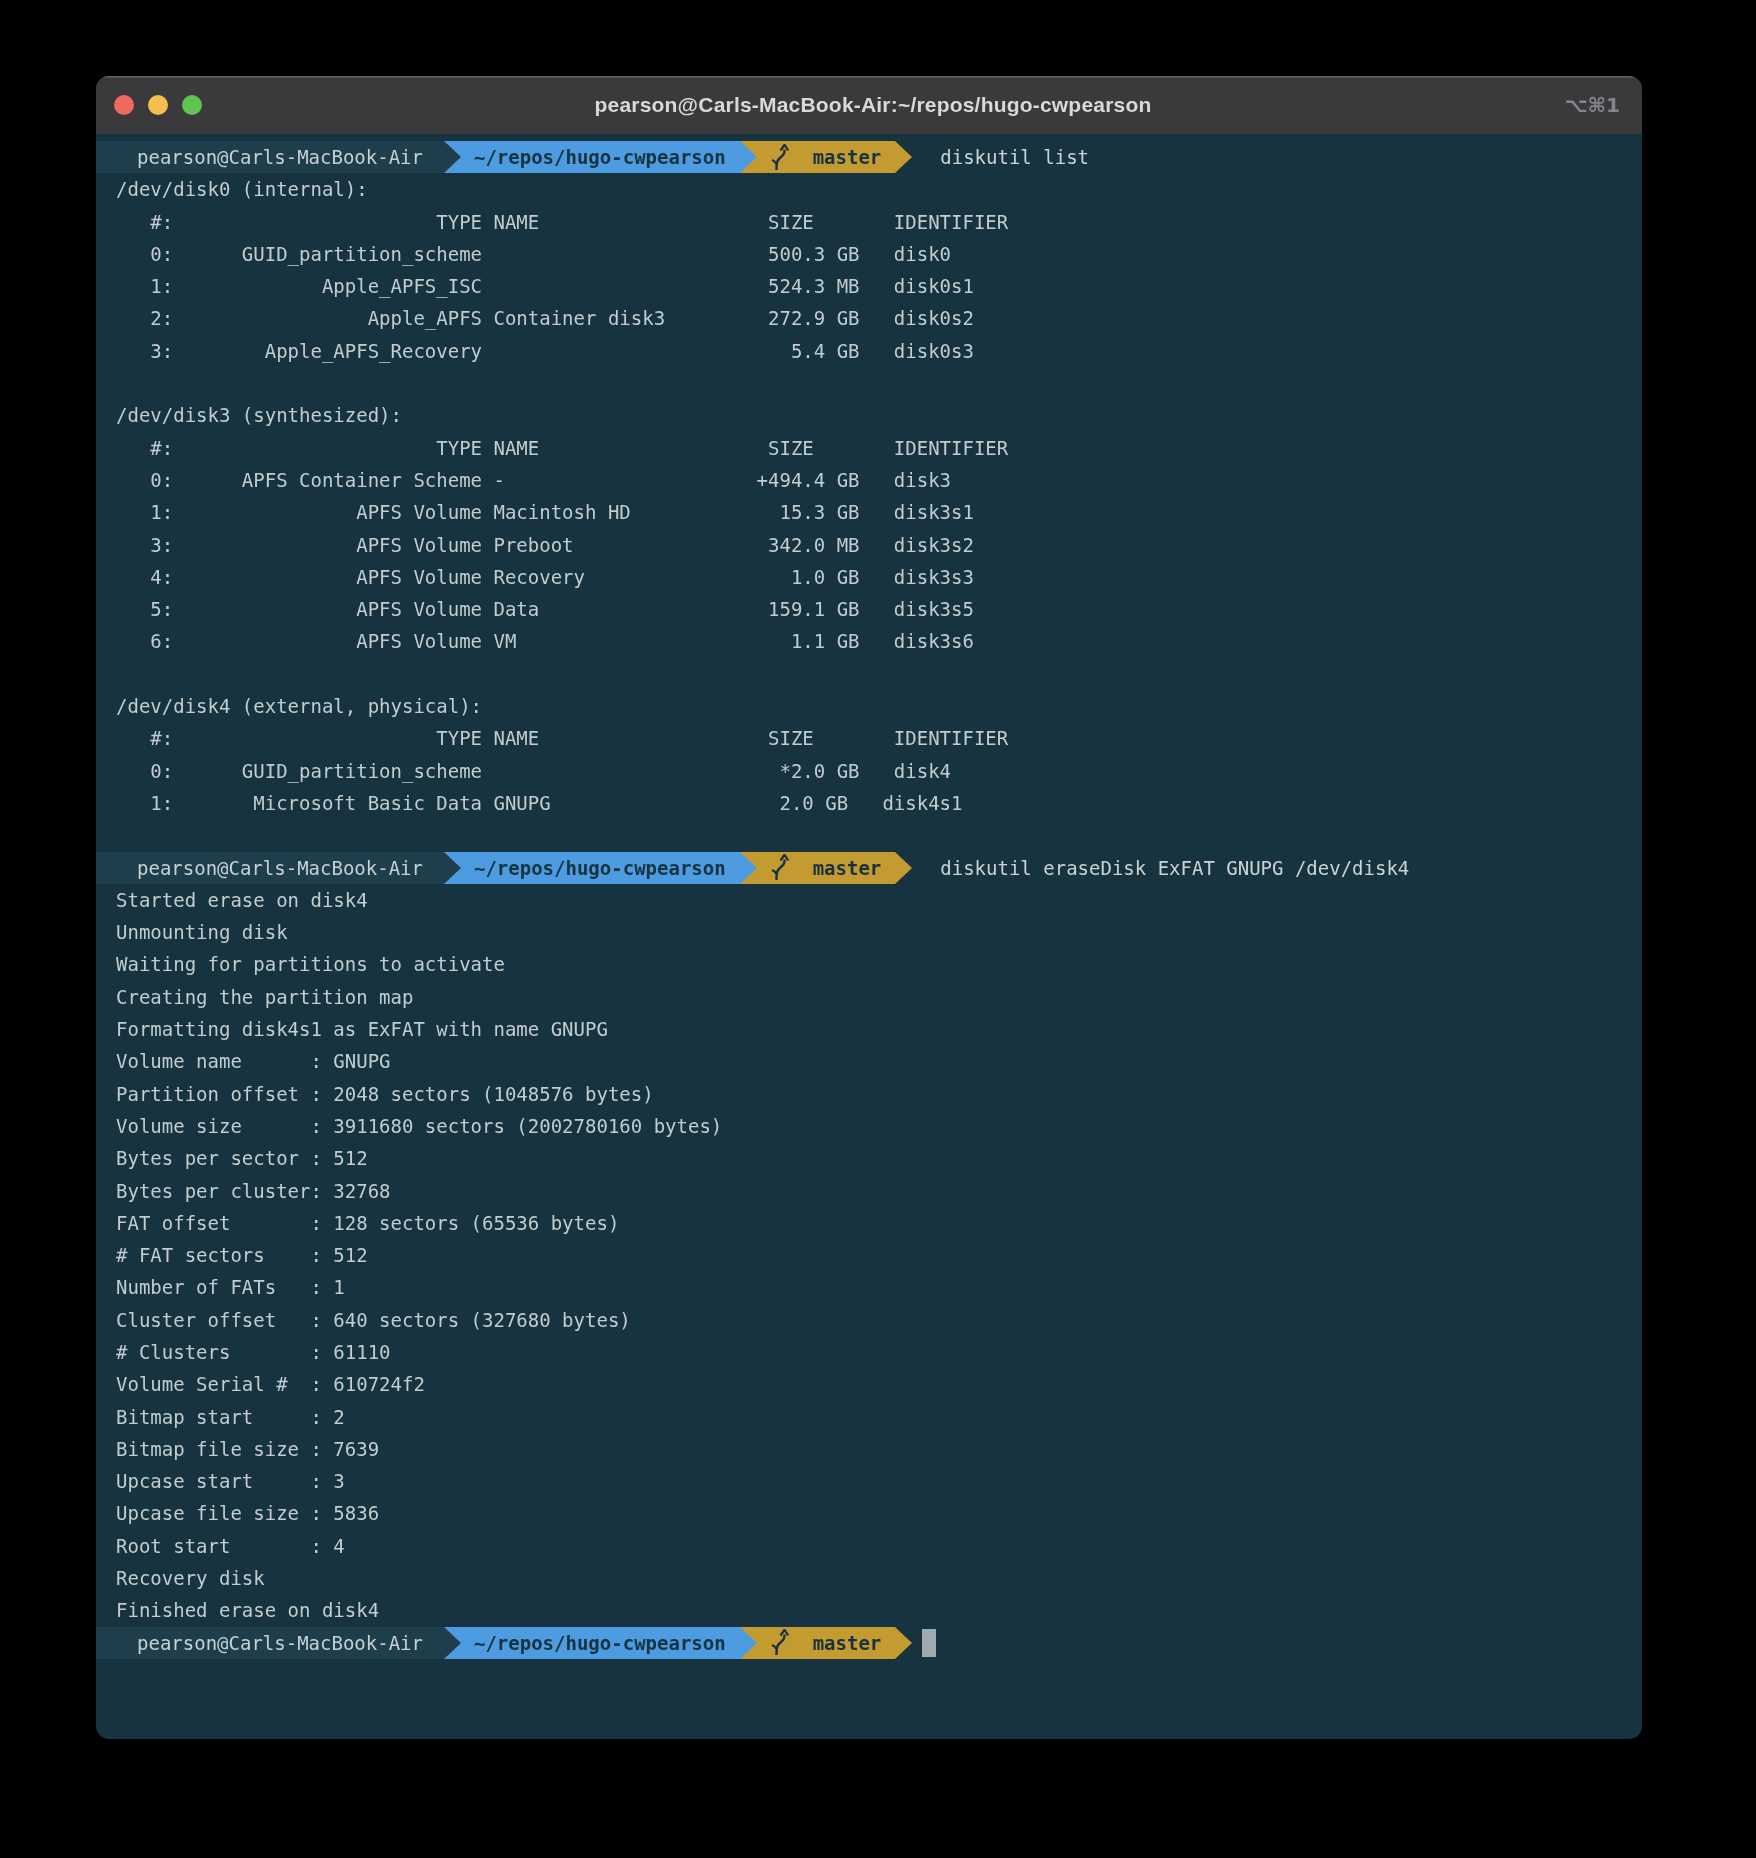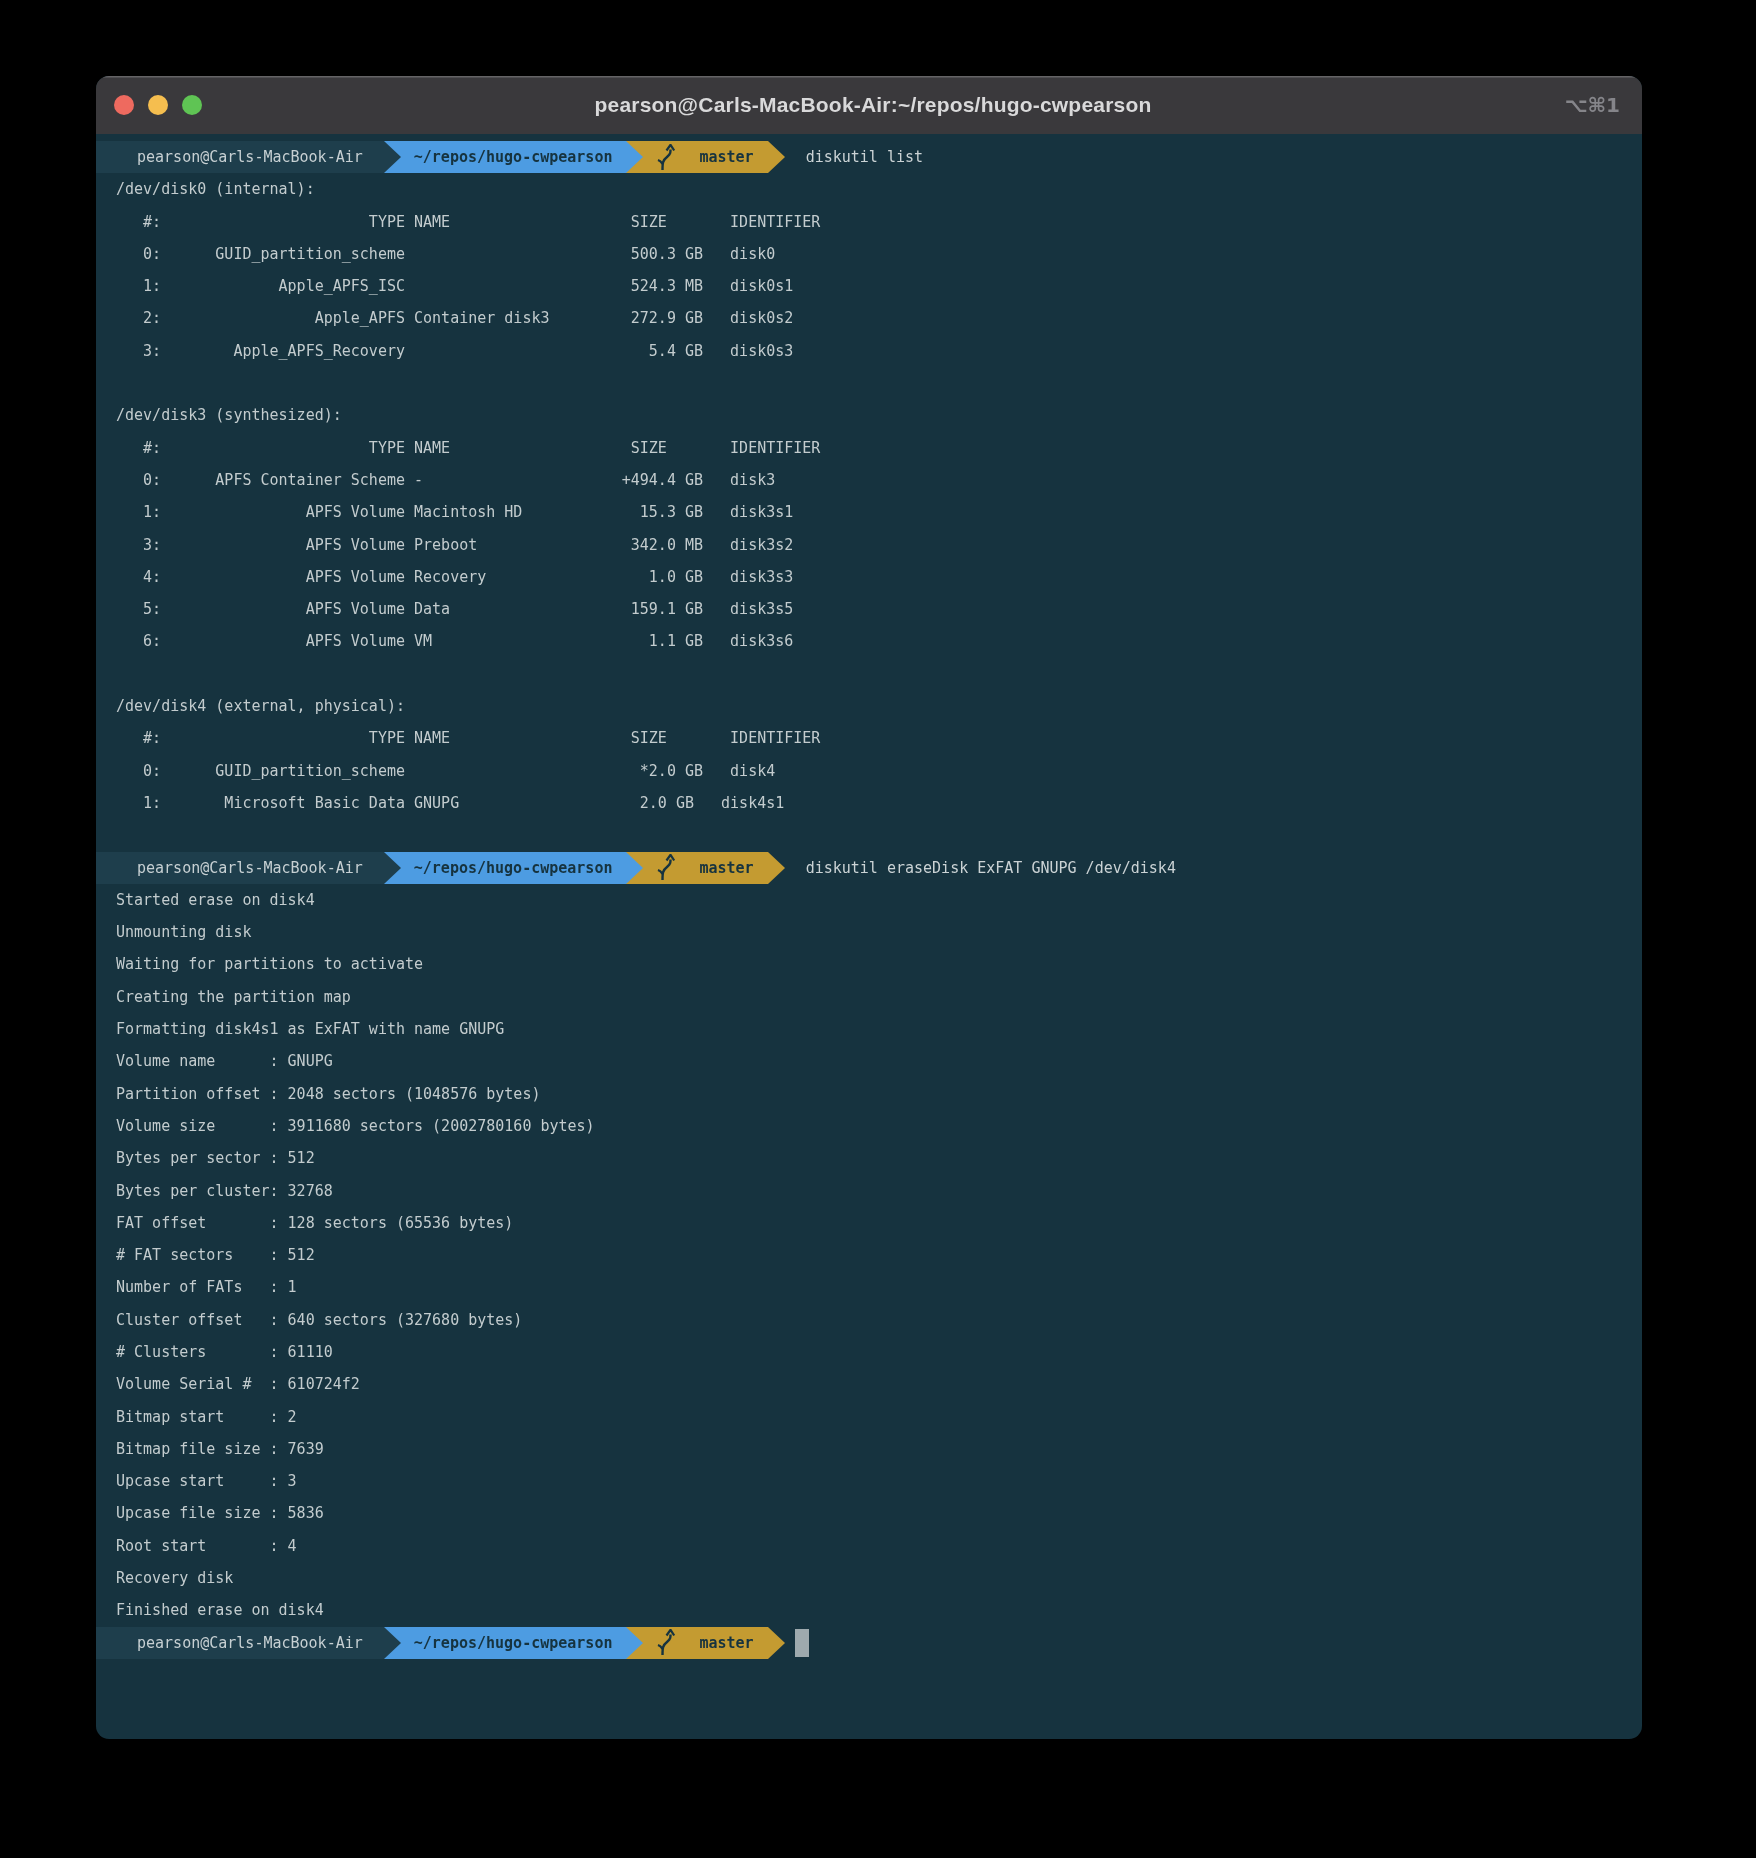--- a/index.html
+++ b/index.html
@@ -28,37 +28,37 @@
   .light.green{background:var(--c-light_green);}
   .title{
     position:absolute;left:8px;right:0;text-align:center;
     color:var(--c-titlebar_fg);font-weight:bold;font-size:21px;letter-spacing:.2px;
   }
   .shortcut{
     margin-left:auto;padding-right:22px;color:var(--c-shortcut_fg);
     font-family:"DejaVu Sans",sans-serif;font-weight:bold;font-size:20px;z-index:2;
   }
   .term{
-    padding:7px 0 20px 0;font-size:15px;color:var(--c-fg);
+    padding:7px 0 20px 0;font-size:19px;color:var(--c-fg);
   }
   .tline{
     font:inherit;white-space:pre;line-height:32.3px;height:32.3px;padding-left:20px;
   }
   .prow{
     display:flex;align-items:center;height:32.3px;
   }
   .pl-seg{height:32.3px;line-height:32.3px;white-space:pre;}
   .seg-host{background:var(--c-host_bg);color:var(--c-host_fg);padding:0 21px 0 41px;}
   .seg-path{background:var(--c-path_bg);color:var(--c-seg_dark_fg);padding:0 14px 0 13px;font-weight:bold;}
   .seg-git{background:var(--c-git_bg);color:var(--c-seg_dark_fg);padding:0 14px;font-weight:bold;display:flex;align-items:center;gap:24px;}
   .pl-arrow{width:0;height:0;border-top:16.15px solid transparent;border-bottom:16.15px solid transparent;border-left:17px solid transparent;}
   .a1{border-top-color:var(--c-path_bg);border-bottom-color:var(--c-path_bg);border-left-color:var(--c-host_bg);}
   .a2{border-top-color:var(--c-git_bg);border-bottom-color:var(--c-git_bg);border-left-color:var(--c-path_bg);}
   .a3{border-left-color:var(--c-git_bg);}
-  .cmd{margin-left:21px;color:var(--c-cmd_fg);white-space:pre;}
+  .cmd{margin-left:28px;color:var(--c-cmd_fg);white-space:pre;}
   .cursor{margin-left:10px;width:14px;height:28px;background:var(--c-cursor);}
   .branch-svg{display:block;}
 </style>
 </head>
 <body>
 
 <div class="window">
   <div class="titlebar">
     <div class="lights">
       <span class="light red"></span>

